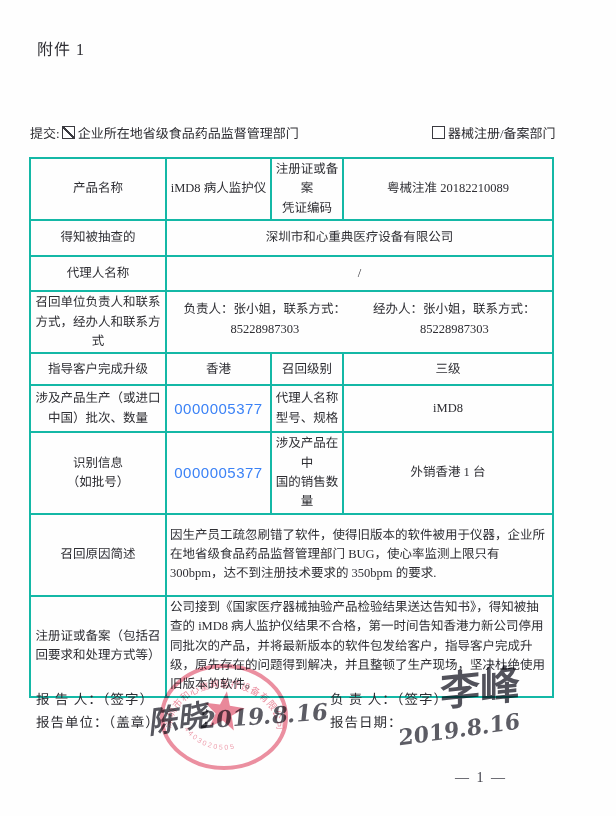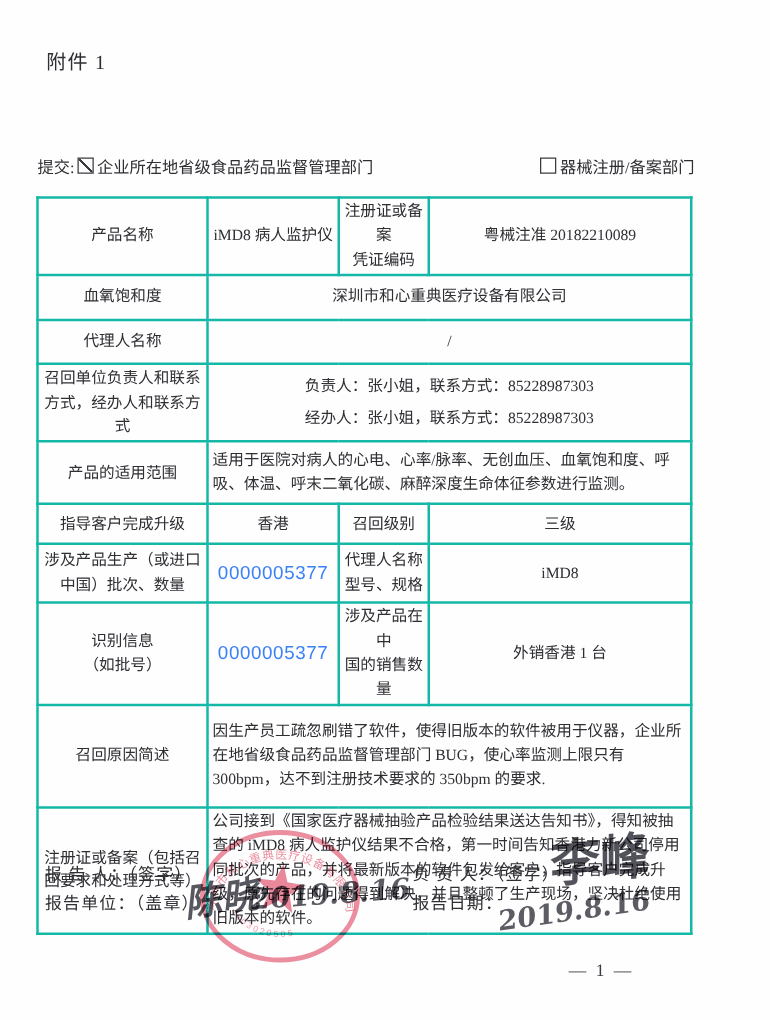--- a/index.html
+++ b/index.html
@@ -48,21 +48,21 @@
   }
   td.lbl{text-align:center;white-space:pre-line;}
   td.val{text-align:center;}
   td.para{
     text-align:left;padding:4px 10px;line-height:1.7;
   }
   td.digits{
     font-family:"Liberation Sans","DejaVu Sans",sans-serif;
     font-size:15px;text-align:center;letter-spacing:0.5px;color:#3b82f6;
   }
-  .contact-lines{display:flex;flex-direction:column;justify-content:space-between;height:44px;padding:2px 0;}
+  .contact-lines{display:flex;flex-direction:row;justify-content:space-between;height:44px;padding:2px 0;}
   .contact-lines div{text-align:center;}
   .sig-block{position:absolute;font-size:13.5px;line-height:23px;}
   .sig-left{left:36px;top:688px;}
   .sig-right{left:330px;top:688px;}
   .sig-row span{letter-spacing:1px;}
   .handwriting{
     position:absolute;
     font-family:"DejaVu Serif","Liberation Serif",serif;
     color:#3f3f49;font-weight:700;
     mix-blend-mode:multiply;
@@ -107,39 +107,35 @@
       </colgroup>
     <tbody>
         <tr style="height:40px">
       <td class="lbl">产品名称</td>
       <td class="val">iMD8 病人监护仪</td>
       <td class="lbl">注册证或备案
 凭证编码</td>
       <td class="val">粤械注准 20182210089</td>
     </tr>
     <tr style="height:36px">
-      <td class="lbl">血氧饱和度</td>
+      <td class="lbl">得知被抽查的</td>
       <td class="val" colspan="3">深圳市和心重典医疗设备有限公司</td>
     </tr>
     <tr style="height:35px">
       <td class="lbl">代理人名称</td>
       <td class="val" colspan="3">/</td>
     </tr>
     <tr style="height:55px">
       <td class="lbl">召回单位负责人和联系方式，经办人和联系方式</td>
       <td colspan="3">
         <div class="contact-lines">
           <div>负责人：张小姐，联系方式：85228987303</div>
           <div>经办人：张小姐，联系方式：85228987303</div>
         </div>
       </td>
-    </tr>
-    <tr style="height:50px">
-      <td class="lbl">产品的适用范围</td>
-      <td class="para" colspan="3">适用于医院对病人的心电、心率/脉率、无创血压、血氧饱和度、呼吸、体温、呼末二氧化碳、麻醉深度生命体征参数进行监测。</td>
     </tr>
     <tr style="height:32px">
       <td class="lbl">指导客户完成升级</td>
       <td class="val">香港</td>
       <td class="lbl">召回级别</td>
       <td class="val">三级</td>
     </tr>
     <tr style="height:47px">
       <td class="lbl">涉及产品生产（或进口
 中国）批次、数量</td>

